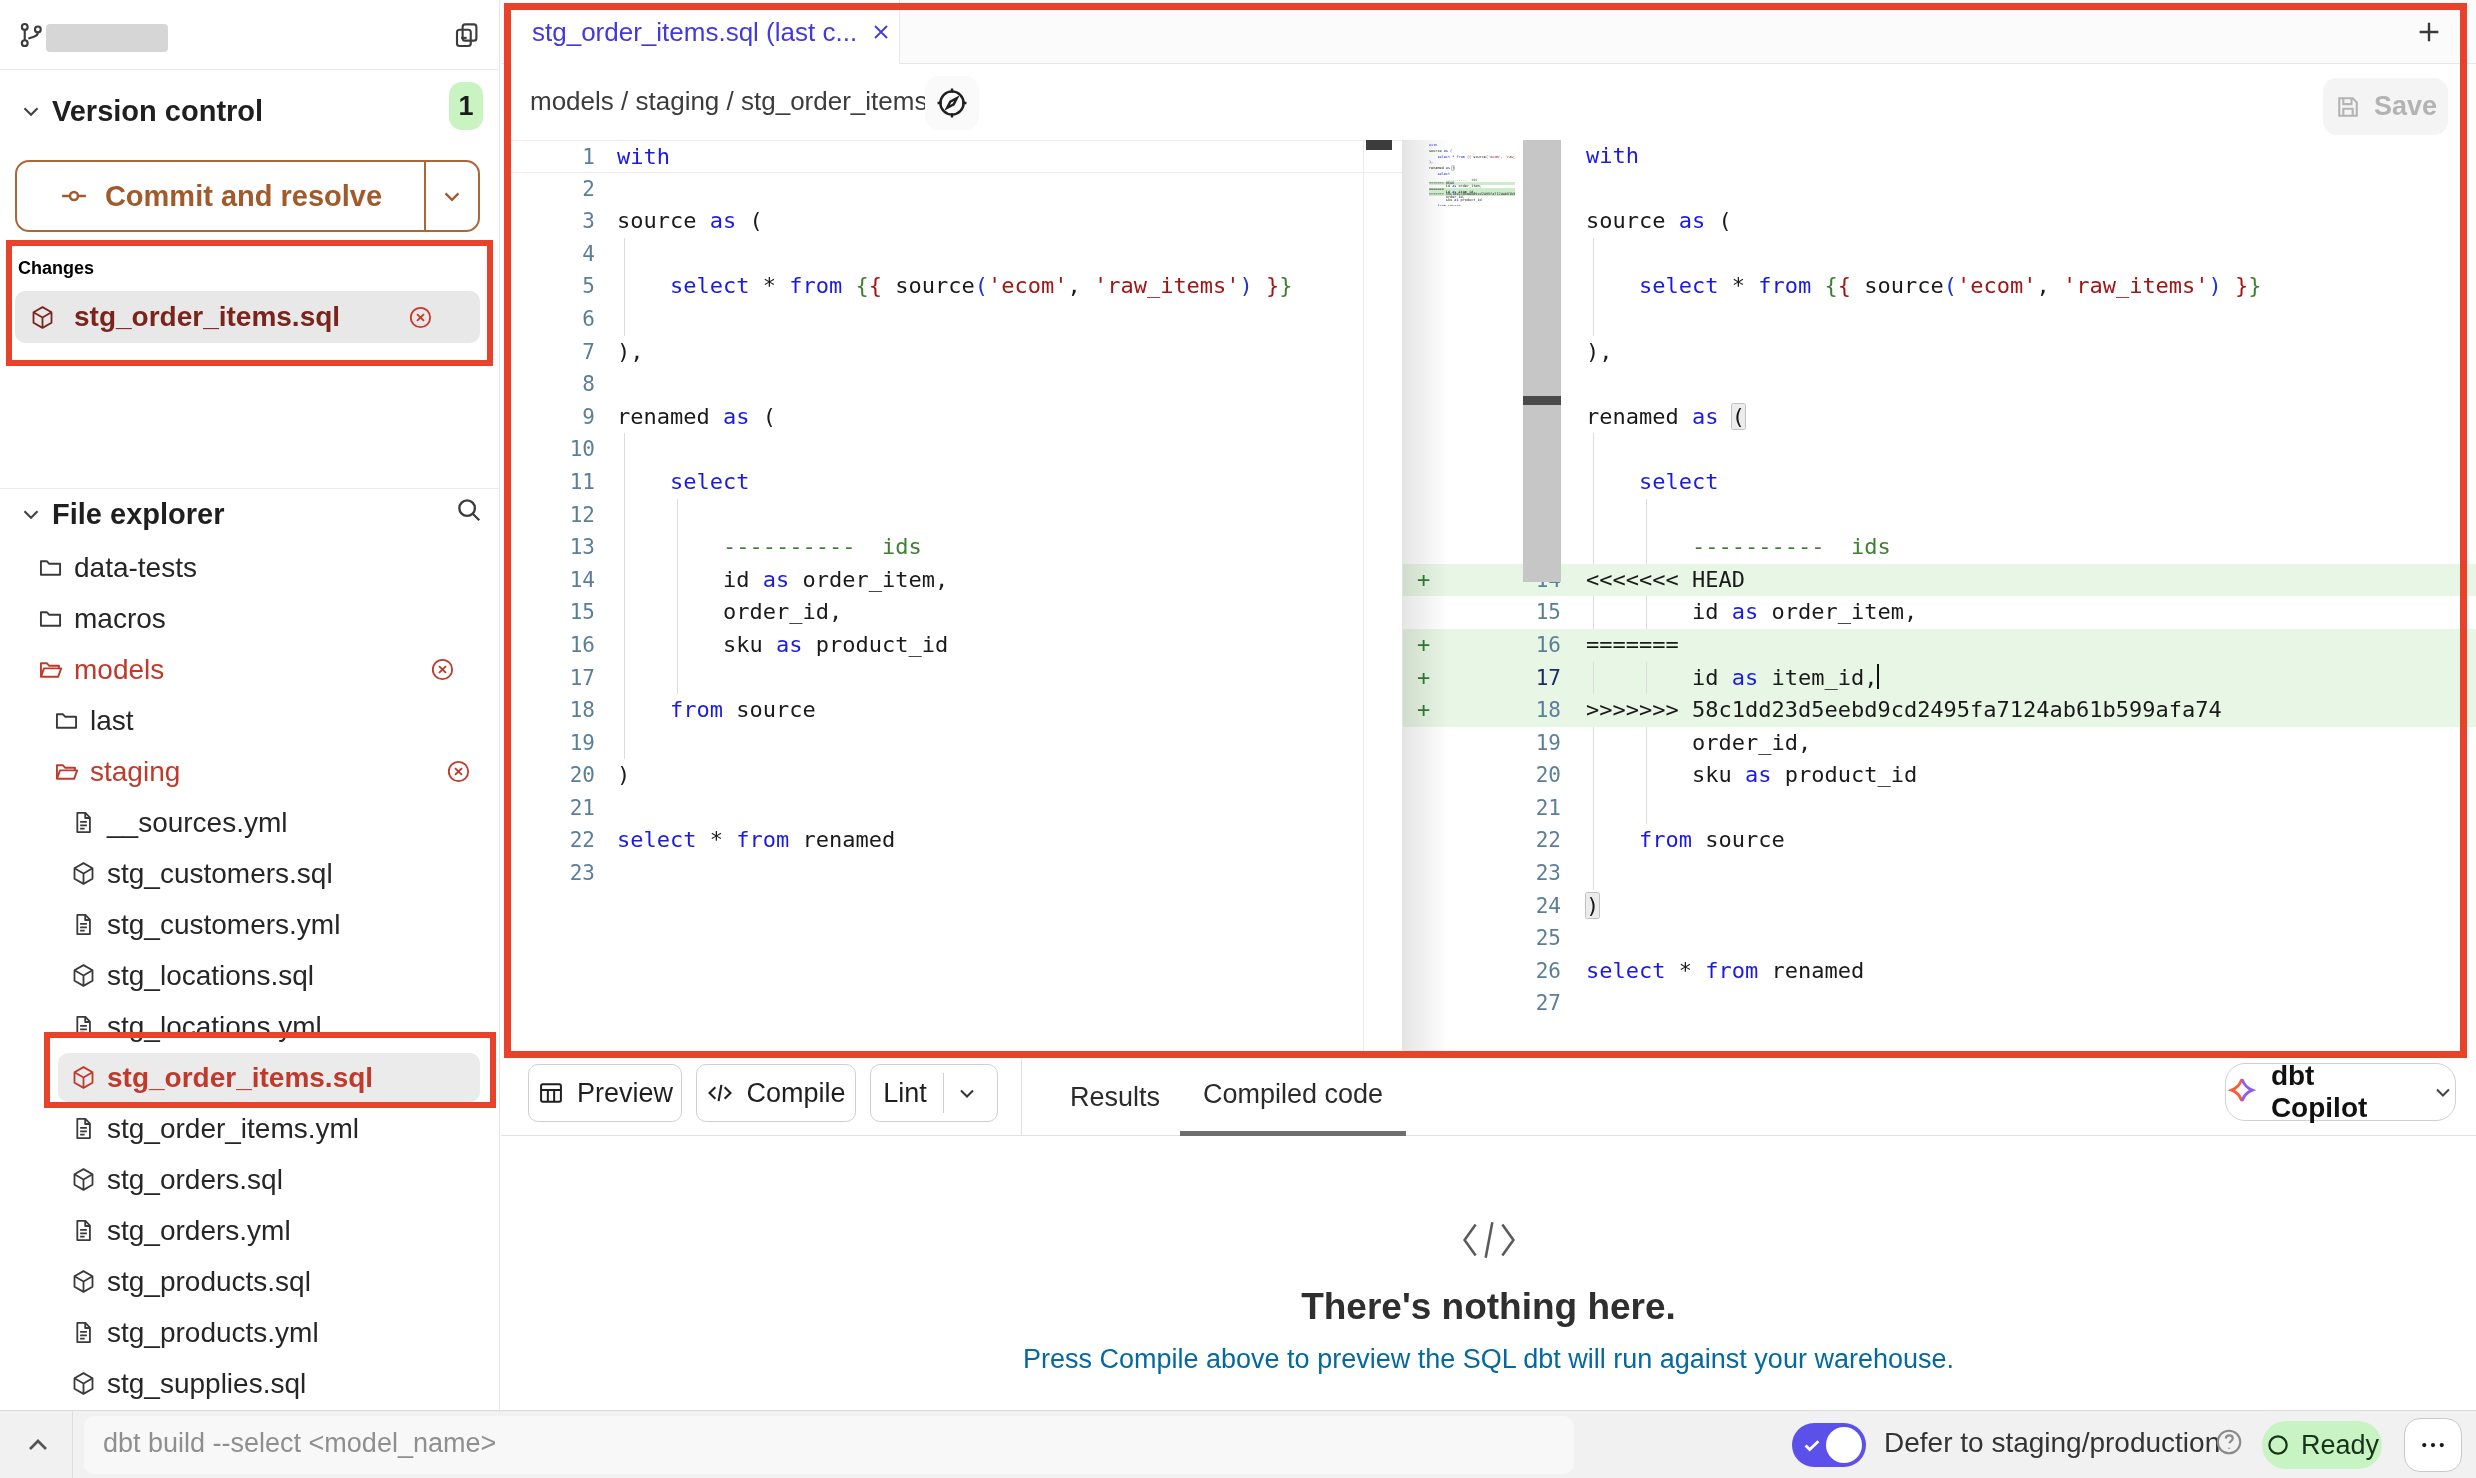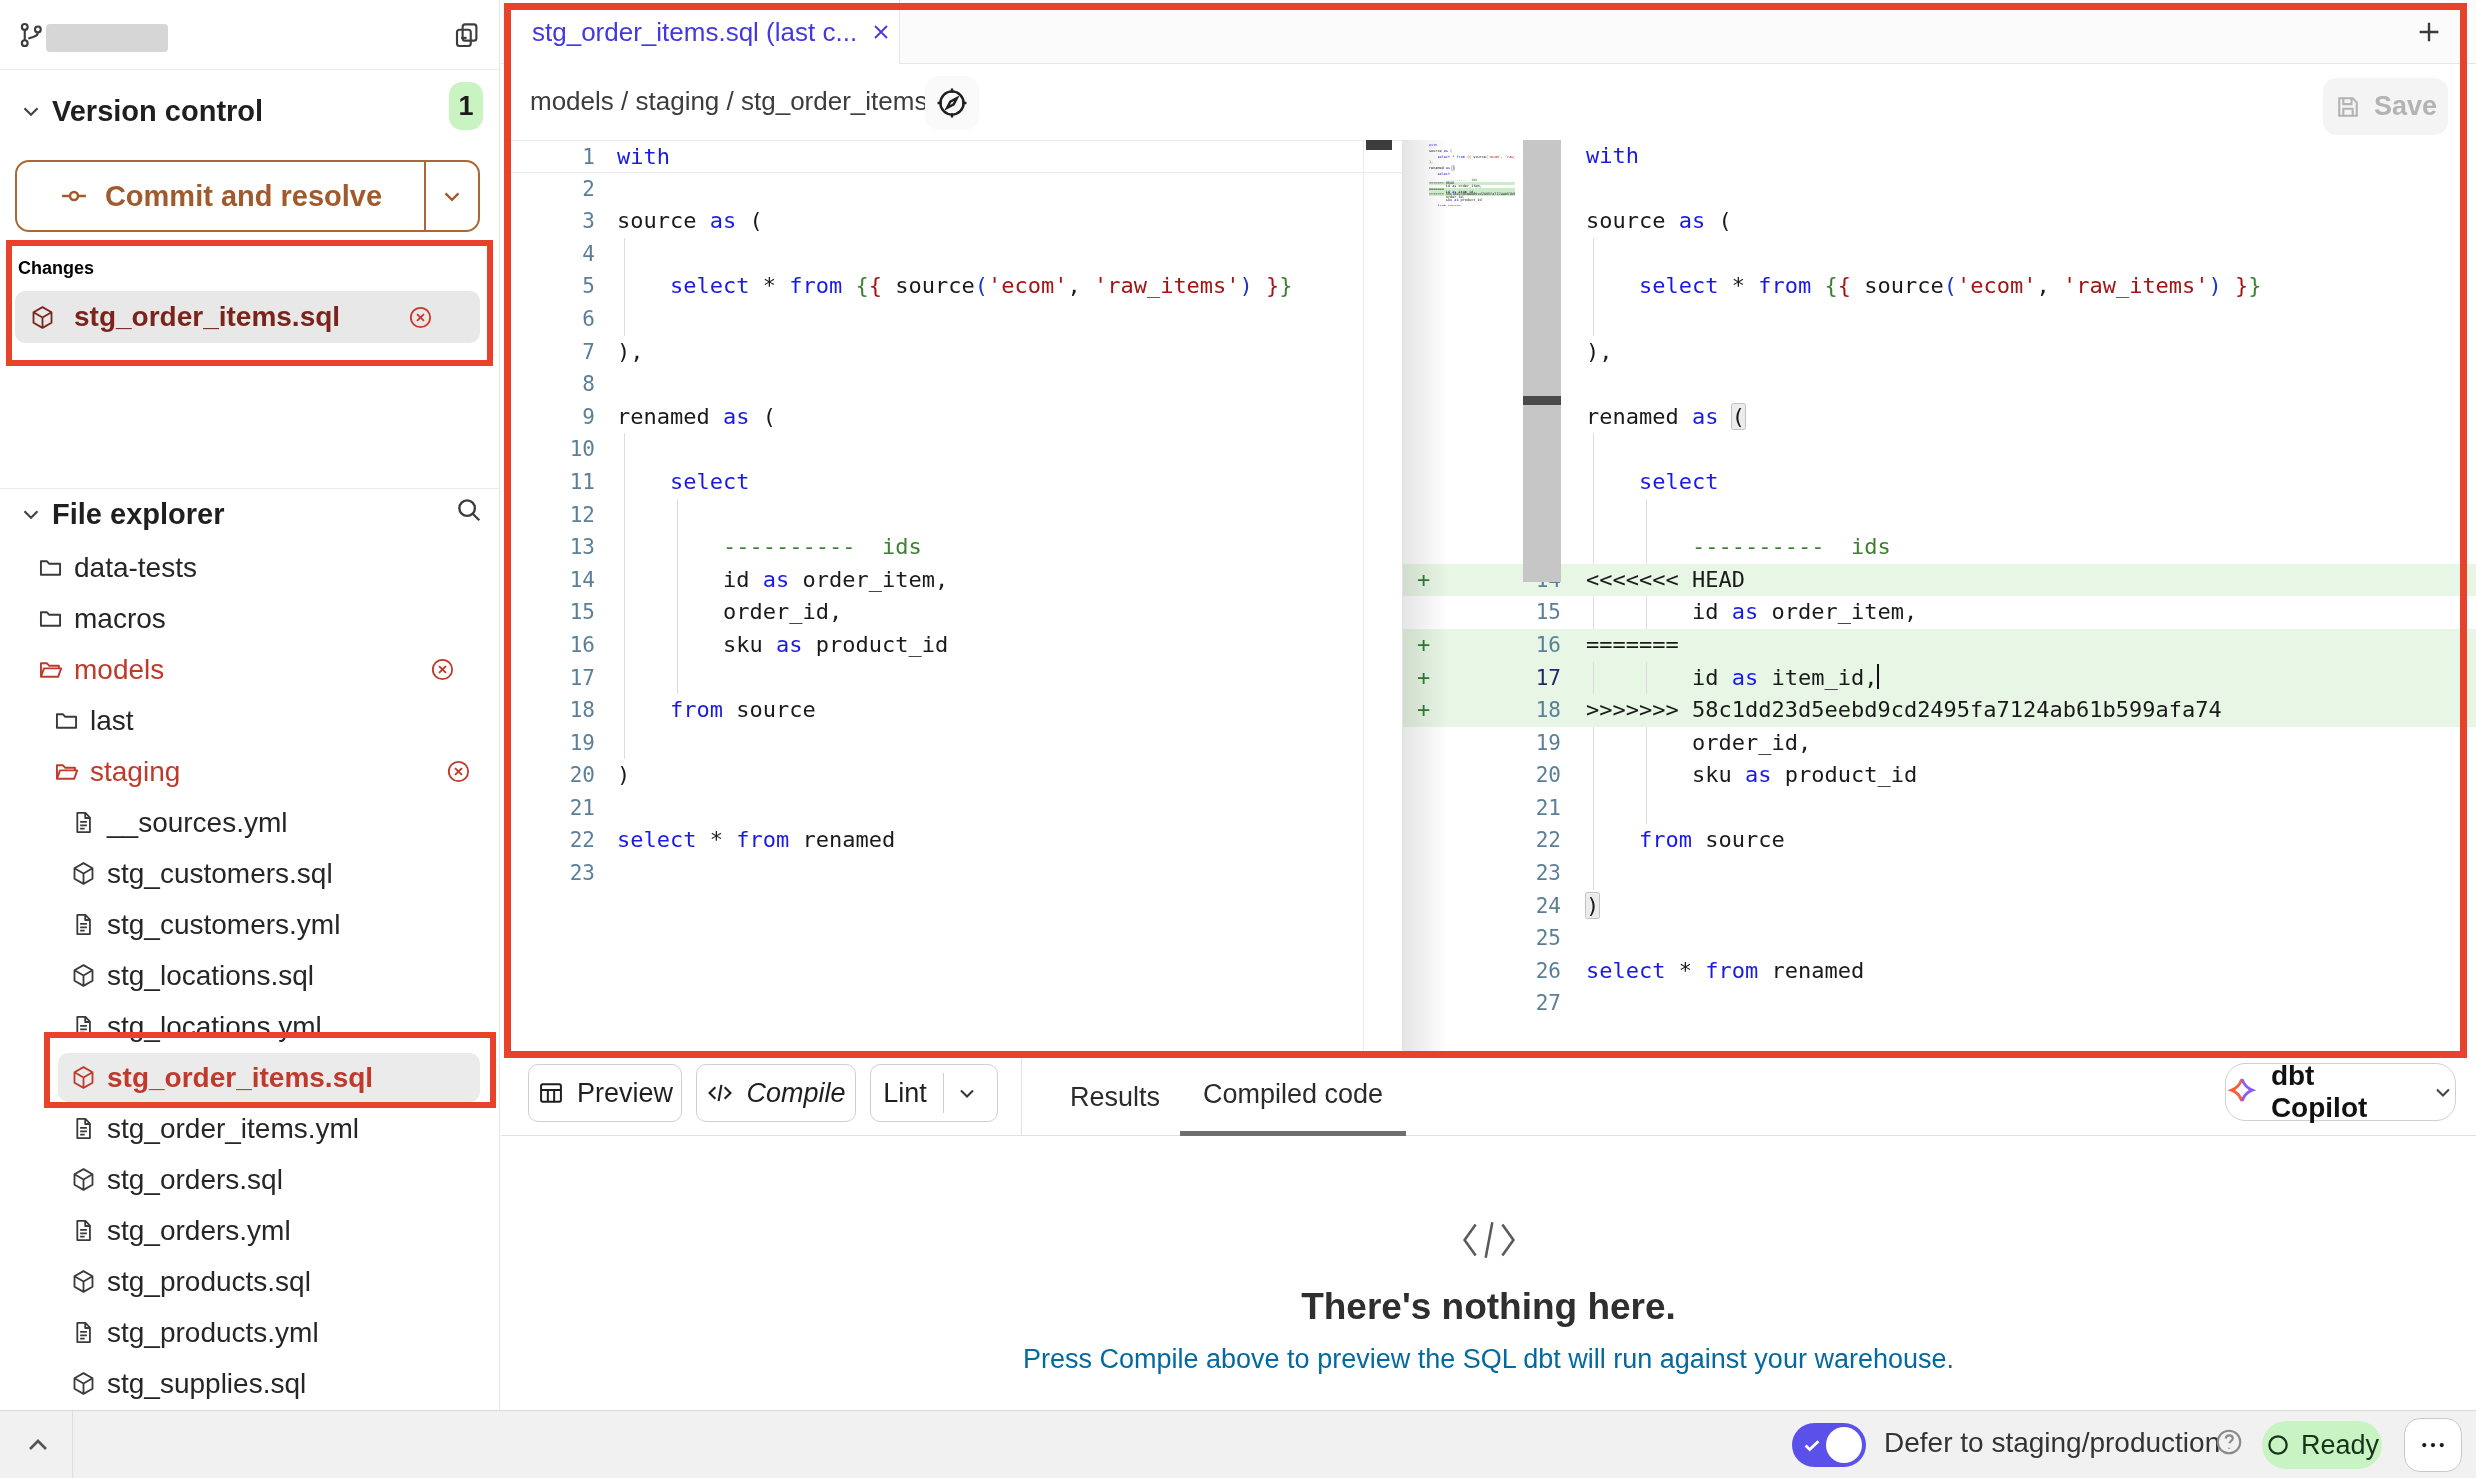--- a/index.html
+++ b/index.html
@@ -96,21 +96,21 @@
   .mml { font-family:"DejaVu Sans Mono", monospace; font-size:3.5px; line-height:2.9px; white-space:pre; }
   .mml.diff { background:#cdeccc; }
   .sb-r-track { position:absolute; left:1022px; top:0; width:38px; height:442px; background:#c6c6c6; cursor:pointer; }
   .sb-r-thumb { position:absolute; left:0; top:256px; width:38px; height:9px; background:#4a4a4a; cursor:grab; }
 
   
   .toolrow { position:absolute; left:0; top:1058px; width:100%; height:78px; background:#fff; border-bottom:1px solid #e2e2e2; }
   .btn { position:absolute; top:6px; height:58px; background:#fff; border:1.5px solid #cfcfcf; border-radius:10px; display:flex; align-items:center; justify-content:center; gap:12px; font-size:27px; color:#1f1f1f; cursor:pointer; }
   .btn .ic { width:28px; height:28px; }
   .btn-prev { left:27px; width:154px; }
-  .btn-comp { left:195px; width:160px;font-style:italic; }
+  .btn-comp { left:195px; width:160px; }
   .btn-lint { left:369px; width:128px; padding:8px; }
   .lint-main { flex:1; text-align:center; }
   .lint-chev { width:46px; height:100%; border-left:1.5px solid #cfcfcf; display:flex; align-items:center; justify-content:center; color:#333; }
   .lint-chev .ic { width:24px; height:24px; }
   .tool-div { position:absolute; left:520px; top:0; width:1px; height:78px; background:#e2e2e2; }
   .otab { position:absolute; top:0; height:78px; display:flex; align-items:center; justify-content:center; font-size:27px; color:#2b2b2b; cursor:pointer; }
   .otab-results { left:549px; width:130px; }
   .otab-compiled { left:679px; width:226px; }
   .otab.active { border-bottom:5px solid #6f6f6f; font-weight:400; }
   .copilot-btn { position:absolute; left:1724px; top:5px; width:231px; height:58px; border:1.5px solid #d0d0d0; border-radius:20px; background:#fff; display:flex; align-items:center; justify-content:center; gap:13px; font-size:28px; font-weight:600; color:#111; cursor:pointer; }
@@ -598,20 +598,23 @@
     </div>
   </main>
 
   <footer class="statusbar">
     <span class="collapse ic">
         <svg viewBox="0 0 24 24" fill="none" stroke="currentColor" stroke-width="2">
           <path d="M6 15l6-6 6 6"></path>
         </svg>
       </span>
     <span class="sb-div"></span>
+    <span class="cmd-wrap">
+      <span class="cmd">dbt build --select &lt;model_name&gt;</span>
+    </span>
     <span class="toggle">
       <span class="chk ic">
           <svg viewBox="0 0 24 24" fill="none" stroke="currentColor" stroke-width="3">
             <path d="M5 12.5l4.5 4.5L19 8"></path>
           </svg>
         </span>
       <span class="knob"></span>
     </span>
     <span class="defer">Defer to staging/production</span>
     <span class="help ic">

